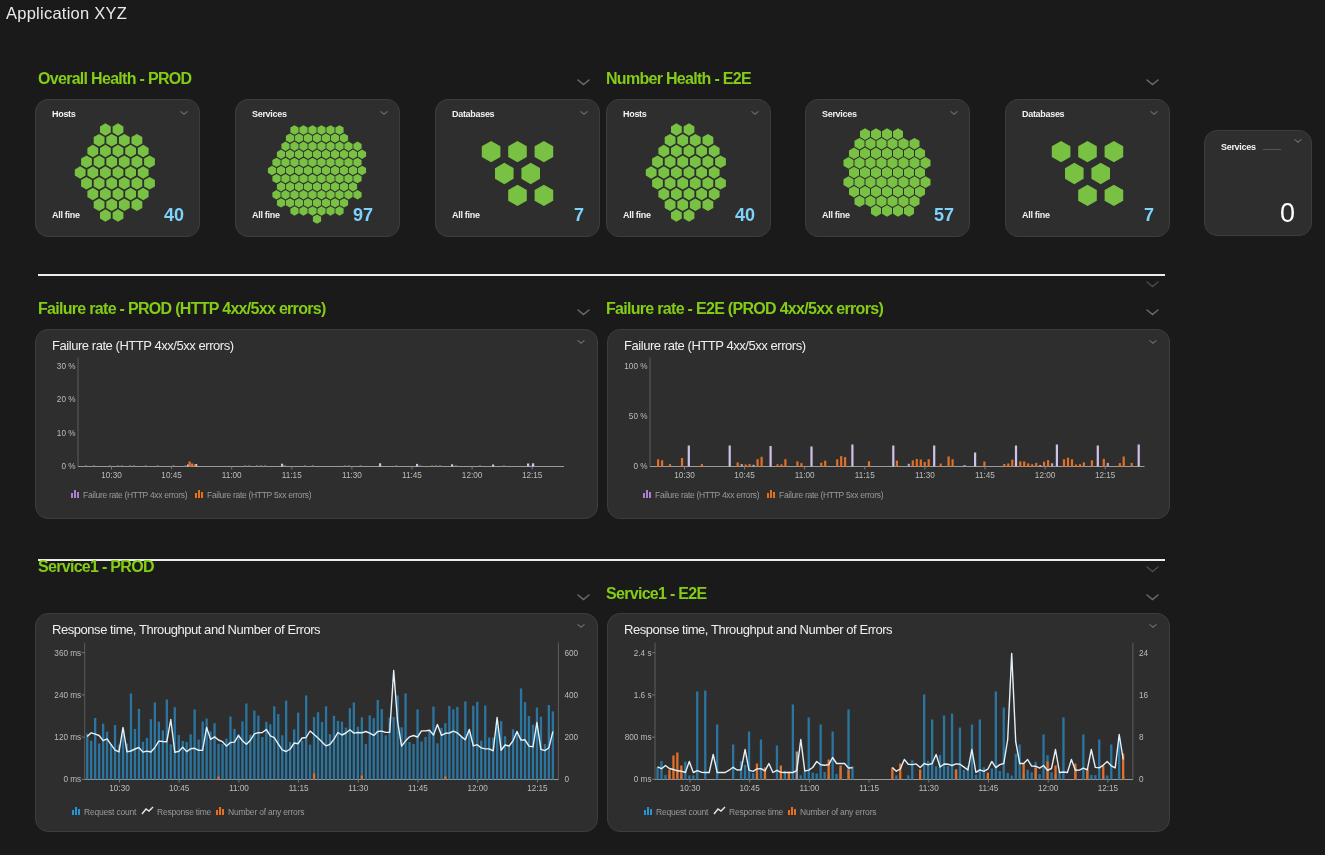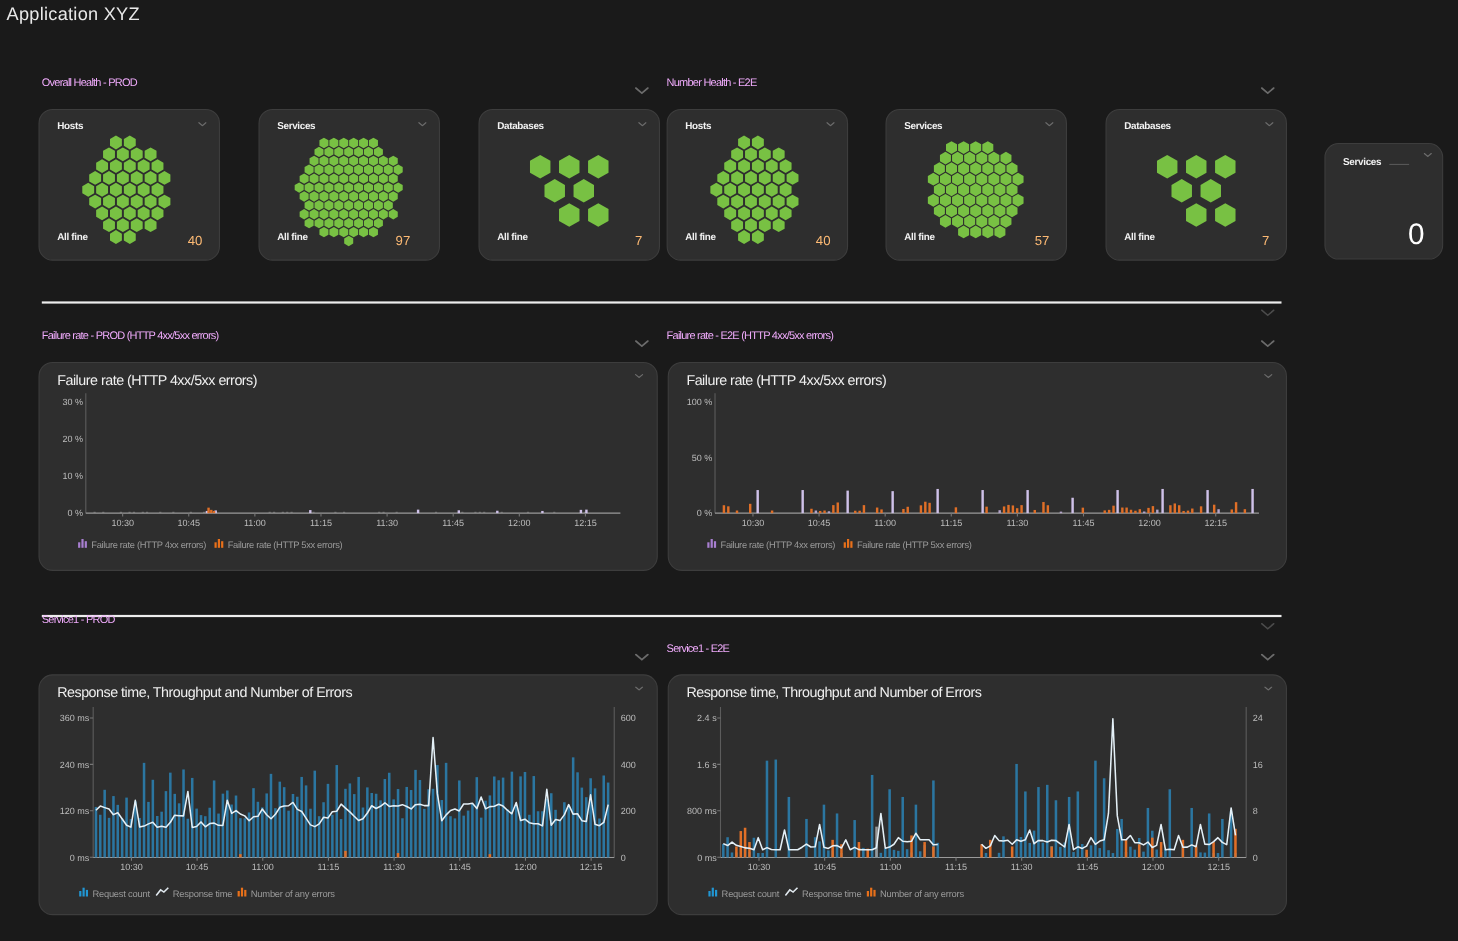--- a/index.html
+++ b/index.html
@@ -1,21 +1,21 @@
 <!DOCTYPE html>
 <html><head><meta charset="utf-8"><style>
 *{margin:0;padding:0;box-sizing:border-box}
 html,body{width:1325px;height:855px;background:#1a1a1a;font-family:"Liberation Sans",sans-serif;overflow:hidden;position:relative;-webkit-font-smoothing:antialiased}
 .abs{position:absolute}
 .tile{position:absolute;background:#2e2e2e;border:1px solid #3d3d3d;border-radius:13px}
-.hdr{position:absolute;font-size:10px;font-weight:normal;color:#f0abfc;letter-spacing:-0.7px;white-space:nowrap}
+.hdr{position:absolute;font-size:16px;font-weight:bold;color:#84cc16;letter-spacing:-0.7px;white-space:nowrap}
 .ttitle{position:absolute;font-size:13px;font-weight:normal;color:#efefef;letter-spacing:-0.45px;white-space:nowrap}
 .lbl{position:absolute;font-size:9px;font-weight:bold;color:#f2f2f2;letter-spacing:-0.3px}
 .sep{position:absolute;height:2px;background:#ededed}
-.num{position:absolute;font-size:12px;font-weight:normal;color:#fdba74}
+.num{position:absolute;font-size:18px;font-weight:bold;color:#7dd3fc}
 </style></head><body>
 <div class="abs" style="left:6px;top:3.5px;font-size:16.5px;color:#e9e9e9;letter-spacing:0.25px">Application XYZ</div>
 <div class="hdr" style="left:38px;top:70px">Overall Health - PROD</div>
 <div class="hdr" style="left:606px;top:70px">Number Health - E2E</div>
 <svg style="position:absolute;left:577px;top:79px" width="13" height="7" viewBox="0 0 13 7">
     <path d="M1,1 L6.5,5.6 L12,1" stroke="#6b6b6b" stroke-width="1.5" fill="none" stroke-linecap="round"></path>
   </svg>
 <svg style="position:absolute;left:1146px;top:79px" width="13" height="7" viewBox="0 0 13 7">
     <path d="M1,1 L6.5,5.6 L12,1" stroke="#6b6b6b" stroke-width="1.5" fill="none" stroke-linecap="round"></path>
   </svg>
@@ -349,21 +349,21 @@
   </div>
 <div class="sep" style="left:38px;top:274px;width:1127px"></div>
 <svg style="position:absolute;left:1146px;top:281px" width="13" height="7" viewBox="0 0 13 7">
     <path d="M1,1 L6.5,5.6 L12,1" stroke="#4b4b4b" stroke-width="1.4" fill="none" stroke-linecap="round"></path>
   </svg>
 <div class="sep" style="left:38px;top:559px;width:1127px"></div>
 <svg style="position:absolute;left:1146px;top:566px" width="13" height="7" viewBox="0 0 13 7">
     <path d="M1,1 L6.5,5.6 L12,1" stroke="#4b4b4b" stroke-width="1.4" fill="none" stroke-linecap="round"></path>
   </svg>
 <div class="hdr" style="left:38px;top:300px">Failure rate - PROD (HTTP 4xx/5xx errors)</div>
-<div class="hdr" style="left:606px;top:300px">Failure rate - E2E (HTTP 4xx/5xx errors)</div>
+<div class="hdr" style="left:606px;top:300px">Failure rate - E2E (PROD 4xx/5xx errors)</div>
 <svg style="position:absolute;left:577px;top:309px" width="13" height="7" viewBox="0 0 13 7">
     <path d="M1,1 L6.5,5.6 L12,1" stroke="#6b6b6b" stroke-width="1.5" fill="none" stroke-linecap="round"></path>
   </svg>
 <svg style="position:absolute;left:1146px;top:309px" width="13" height="7" viewBox="0 0 13 7">
     <path d="M1,1 L6.5,5.6 L12,1" stroke="#6b6b6b" stroke-width="1.5" fill="none" stroke-linecap="round"></path>
   </svg>
 <div class="hdr" style="left:38px;top:558px">Service1 - PROD</div>
 <div class="hdr" style="left:606px;top:585px">Service1 - E2E</div>
 <svg style="position:absolute;left:577px;top:594px" width="13" height="7" viewBox="0 0 13 7">
     <path d="M1,1 L6.5,5.6 L12,1" stroke="#6b6b6b" stroke-width="1.5" fill="none" stroke-linecap="round"></path>

